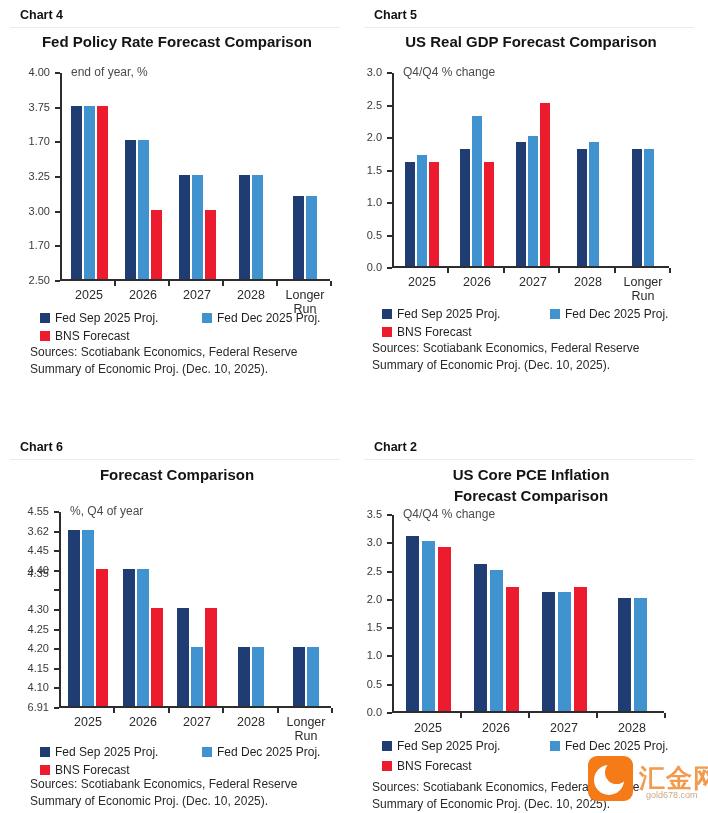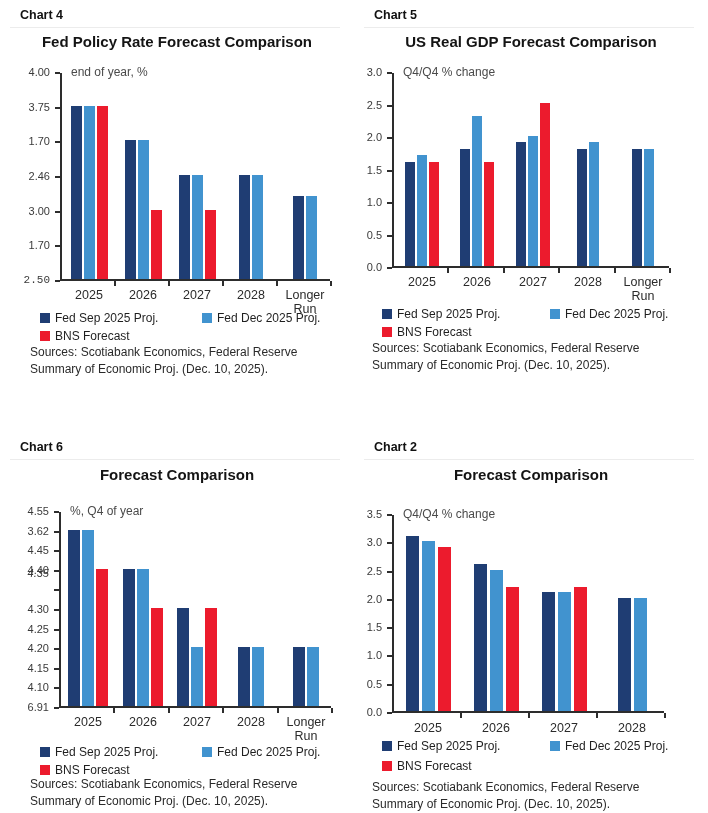--- a/index.html
+++ b/index.html
@@ -40,27 +40,27 @@
       </div>
       <div class="plot" style="left: 60px; top: 73px; width: 270px; height: 208px;">
         <div class="unit-label" style="left: 9px; top: -8px;">end of year, %</div>
         <div class="ytick-mark" style="left: -7px; top: -1px;"></div>
         <div class="ytick-label" style="left: -56px; width: 44px; top: -7px;">4.00</div>
         <div class="ytick-mark" style="left: -7px; top: 34px;"></div>
         <div class="ytick-label" style="left: -56px; width: 44px; top: 28px;">3.75</div>
         <div class="ytick-mark" style="left: -7px; top: 68px;"></div>
         <div class="ytick-label" style="left: -56px; width: 44px; top: 62px;">1.70</div>
         <div class="ytick-mark" style="left: -7px; top: 103px;"></div>
-        <div class="ytick-label" style="left: -56px; width: 44px; top: 97px;">2.46</div>
+        <div class="ytick-label" style="left: -56px; width: 44px; top: 97px;">3.25</div>
         <div class="ytick-mark" style="left: -7px; top: 138px;"></div>
         <div class="ytick-label" style="left: -56px; width: 44px; top: 132px;">3.00</div>
         <div class="ytick-mark" style="left: -7px; top: 172px;"></div>
         <div class="ytick-label" style="left: -56px; width: 44px; top: 166px;">1.70</div>
         <div class="ytick-mark" style="left: -7px; top: 207px;"></div>
-        <div class="ytick-label" style="left: -56px; width: 44px; top: 201px; font-family: Liberation Mono, monospace;">2.50</div>
+        <div class="ytick-label" style="left: -56px; width: 44px; top: 201px;">2.50</div>
         <div class="xtick-mark" style="left: 52px; bottom: -7px;"></div>
         <div class="xtick-mark" style="left: 106px; bottom: -7px;"></div>
         <div class="xtick-mark" style="left: 160px; bottom: -7px;"></div>
         <div class="xtick-mark" style="left: 214px; bottom: -7px;"></div>
         <div class="xtick-mark" style="left: 268px; bottom: -7px;"></div>
         <div class="bar" style="left: 9px; bottom: 0px; width: 11px; height: 173px; background: rgb(31, 61, 115);"></div>
         <div class="bar" style="left: 22px; bottom: 0px; width: 11px; height: 173px; background: rgb(65, 147, 207);"></div>
         <div class="bar" style="left: 35px; bottom: 0px; width: 11px; height: 173px; background: rgb(236, 27, 45);"></div>
         <div class="cat-label" style="left: -8px; width: 70px; top: 215px;">2025</div>
         <div class="bar" style="left: 63px; bottom: 0px; width: 11px; height: 139px; background: rgb(31, 61, 115);"></div>
@@ -229,20 +229,21 @@
         <div class="legend-swatch" style="background: rgb(236, 27, 45); position: static;"></div>
         <span>BNS Forecast</span>
       </div>
       <div class="src-line" style="left: 30px; top: 347px;">Sources: Scotiabank Economics, Federal Reserve</div>
       <div class="src-line" style="left: 30px; top: 364px;">Summary of Economic Proj. (Dec. 10, 2025).</div>
     </div>
   <div class="panel" id="panel-3" style="left:354px;top:430px;height:383px;">
       <div class="chart-label" style="top: 10px;">Chart 2</div>
       <div class="label-rule" style="top: 29px;"></div>
       <div class="chart-title" style="top: 34px;">
+        <div style="position: static;">US Core PCE Inflation</div>
         <div style="position: static;">Forecast Comparison</div>
       </div>
       <div class="plot" style="left: 38px; top: 85px; width: 272px; height: 198px;">
         <div class="unit-label" style="left: 9px; top: -8px;">Q4/Q4 % change</div>
         <div class="ytick-mark" style="left: -7px; top: -1px;"></div>
         <div class="ytick-label" style="left: -34px; width: 22px; top: -7px;">3.5</div>
         <div class="ytick-mark" style="left: -7px; top: 27px;"></div>
         <div class="ytick-label" style="left: -34px; width: 22px; top: 21px;">3.0</div>
         <div class="ytick-mark" style="left: -7px; top: 56px;"></div>
         <div class="ytick-label" style="left: -34px; width: 22px; top: 50px;">2.5</div>
@@ -285,13 +286,18 @@
         <span>Fed Dec 2025 Proj.</span>
       </div>
       <div class="legend-item" style="left: 28px; top: 329px;">
         <div class="legend-swatch" style="background: rgb(236, 27, 45); position: static;"></div>
         <span>BNS Forecast</span>
       </div>
       <div class="src-line" style="left: 18px; top: 350px;">Sources: Scotiabank Economics, Federal Reserve</div>
       <div class="src-line" style="left: 18px; top: 367px;">Summary of Economic Proj. (Dec. 10, 2025).</div>
     </div>
 
+  <div class="watermark">
+    <div class="wm-logo"></div>
+    <div class="wm-text">汇金网</div>
+    <div class="wm-sub">gold678.com</div>
+  </div>
 </div>
 
 </body></html>

